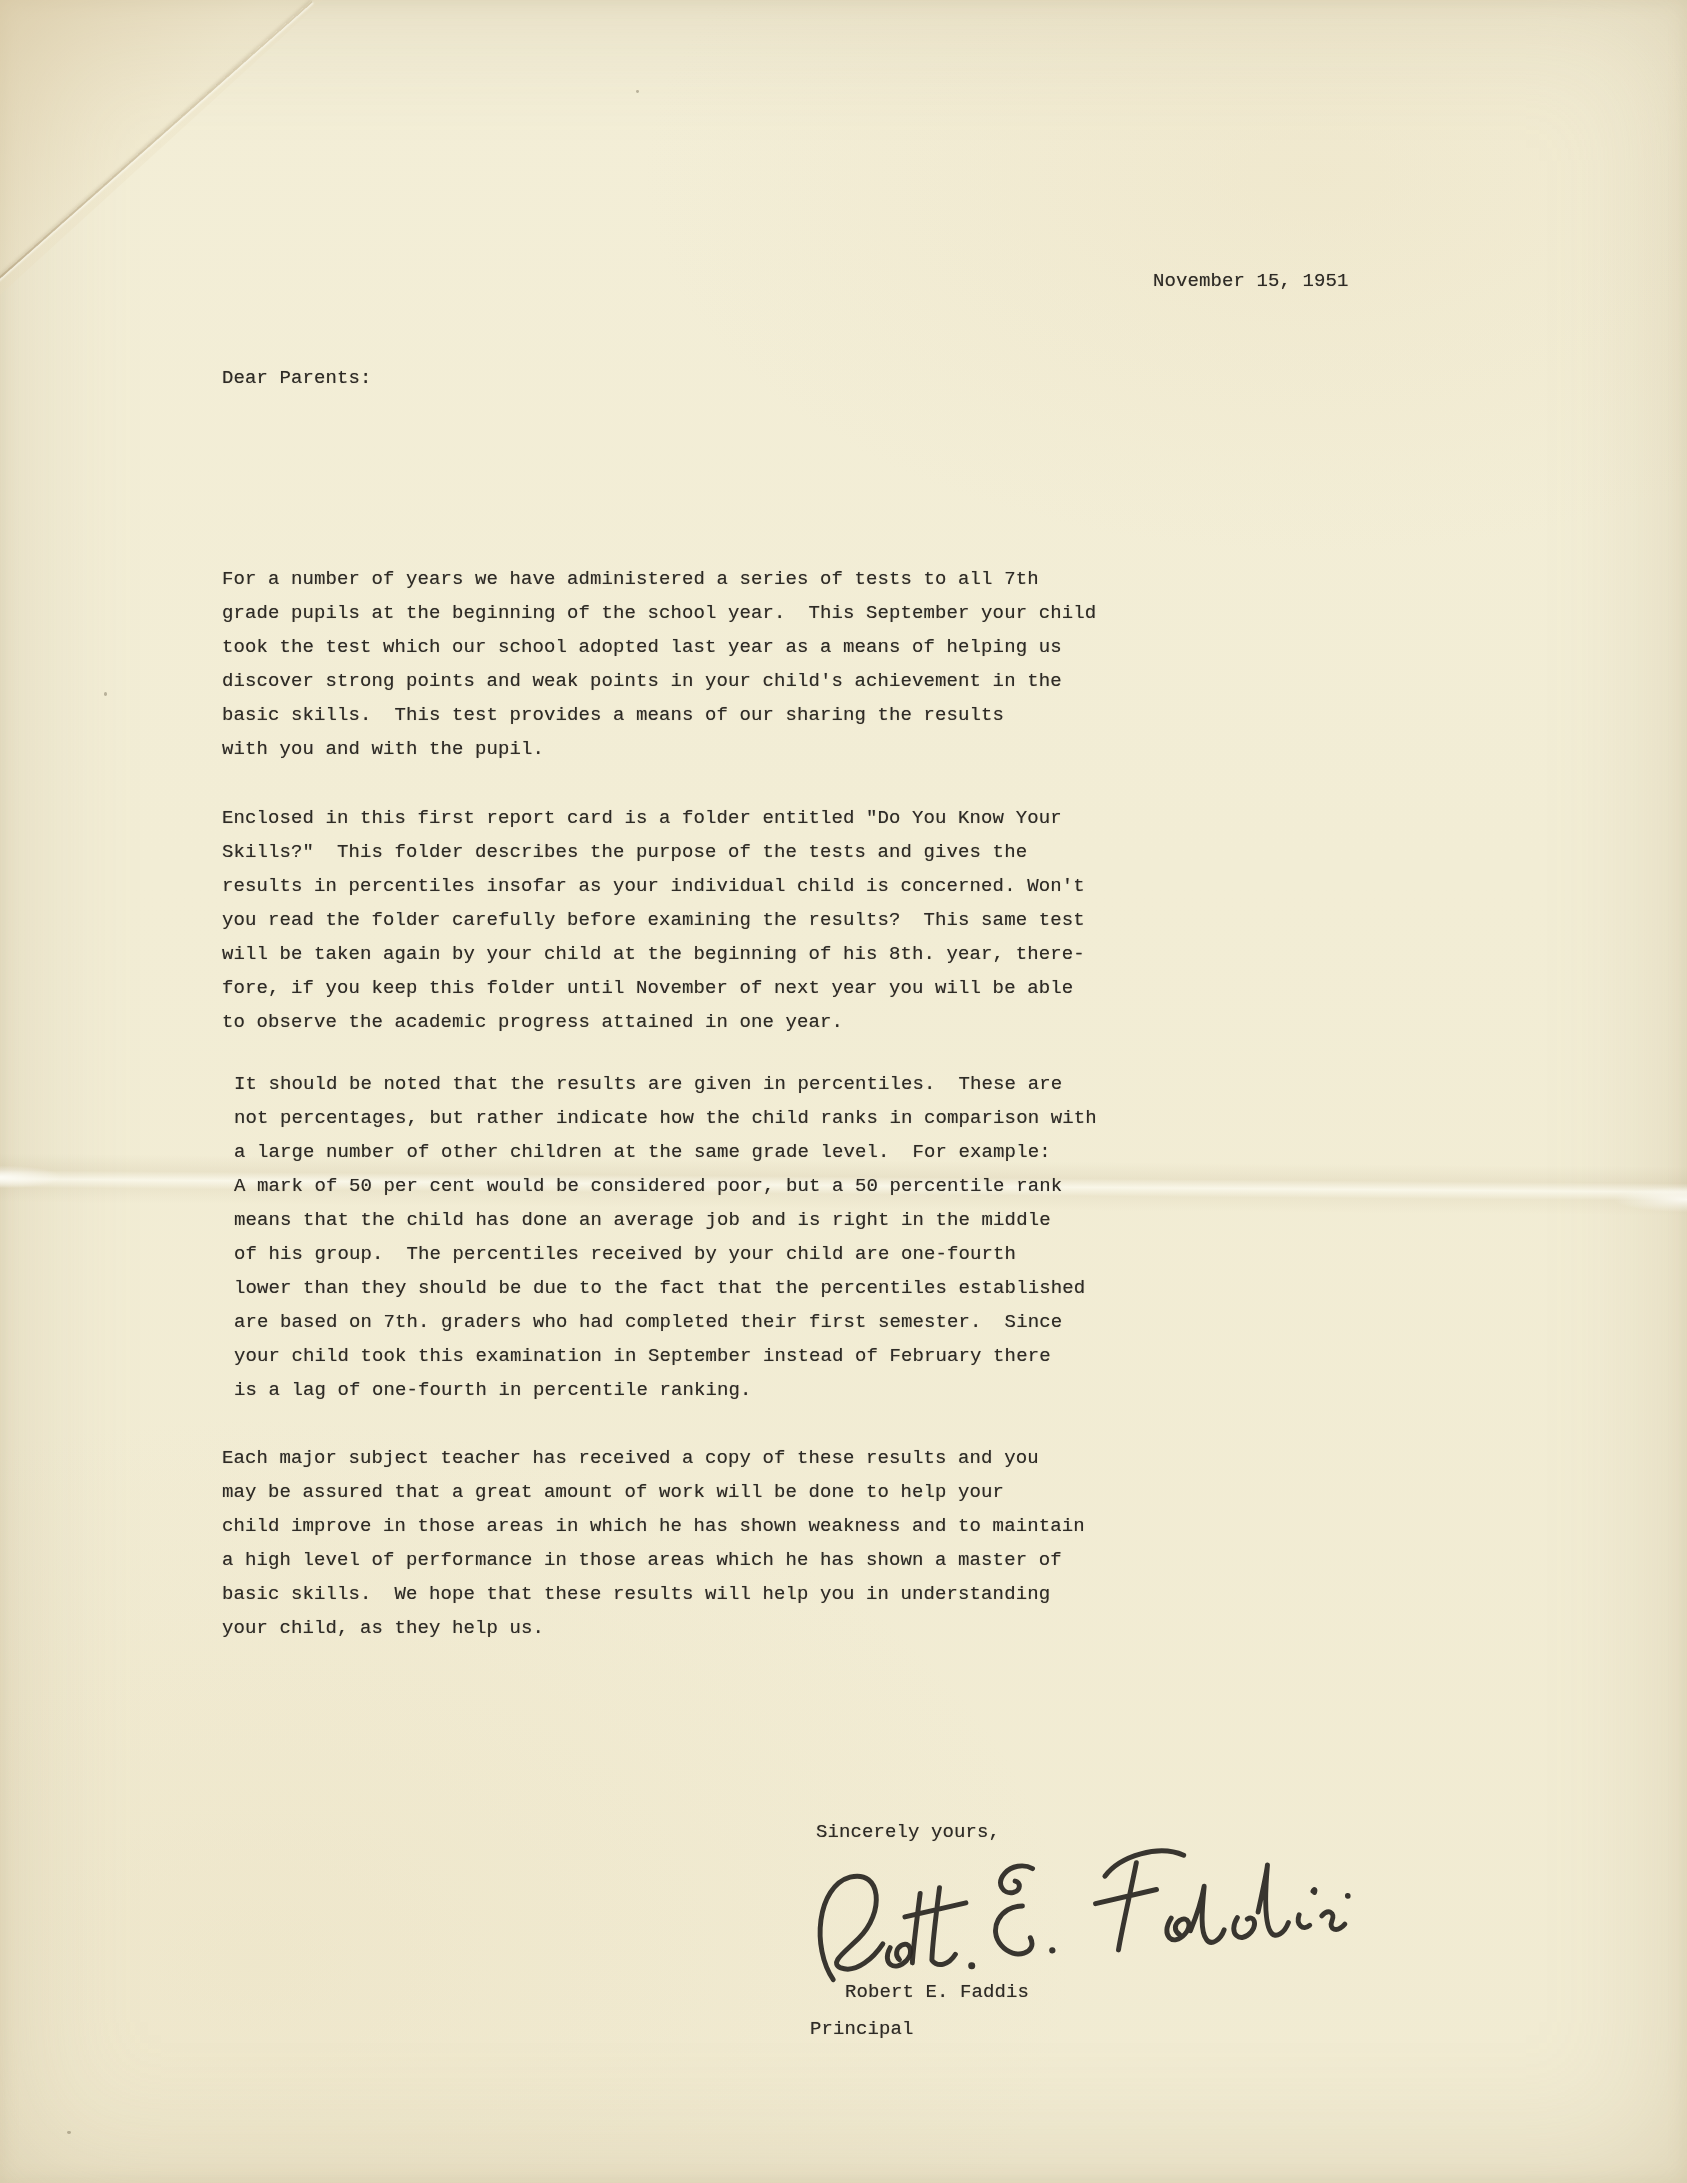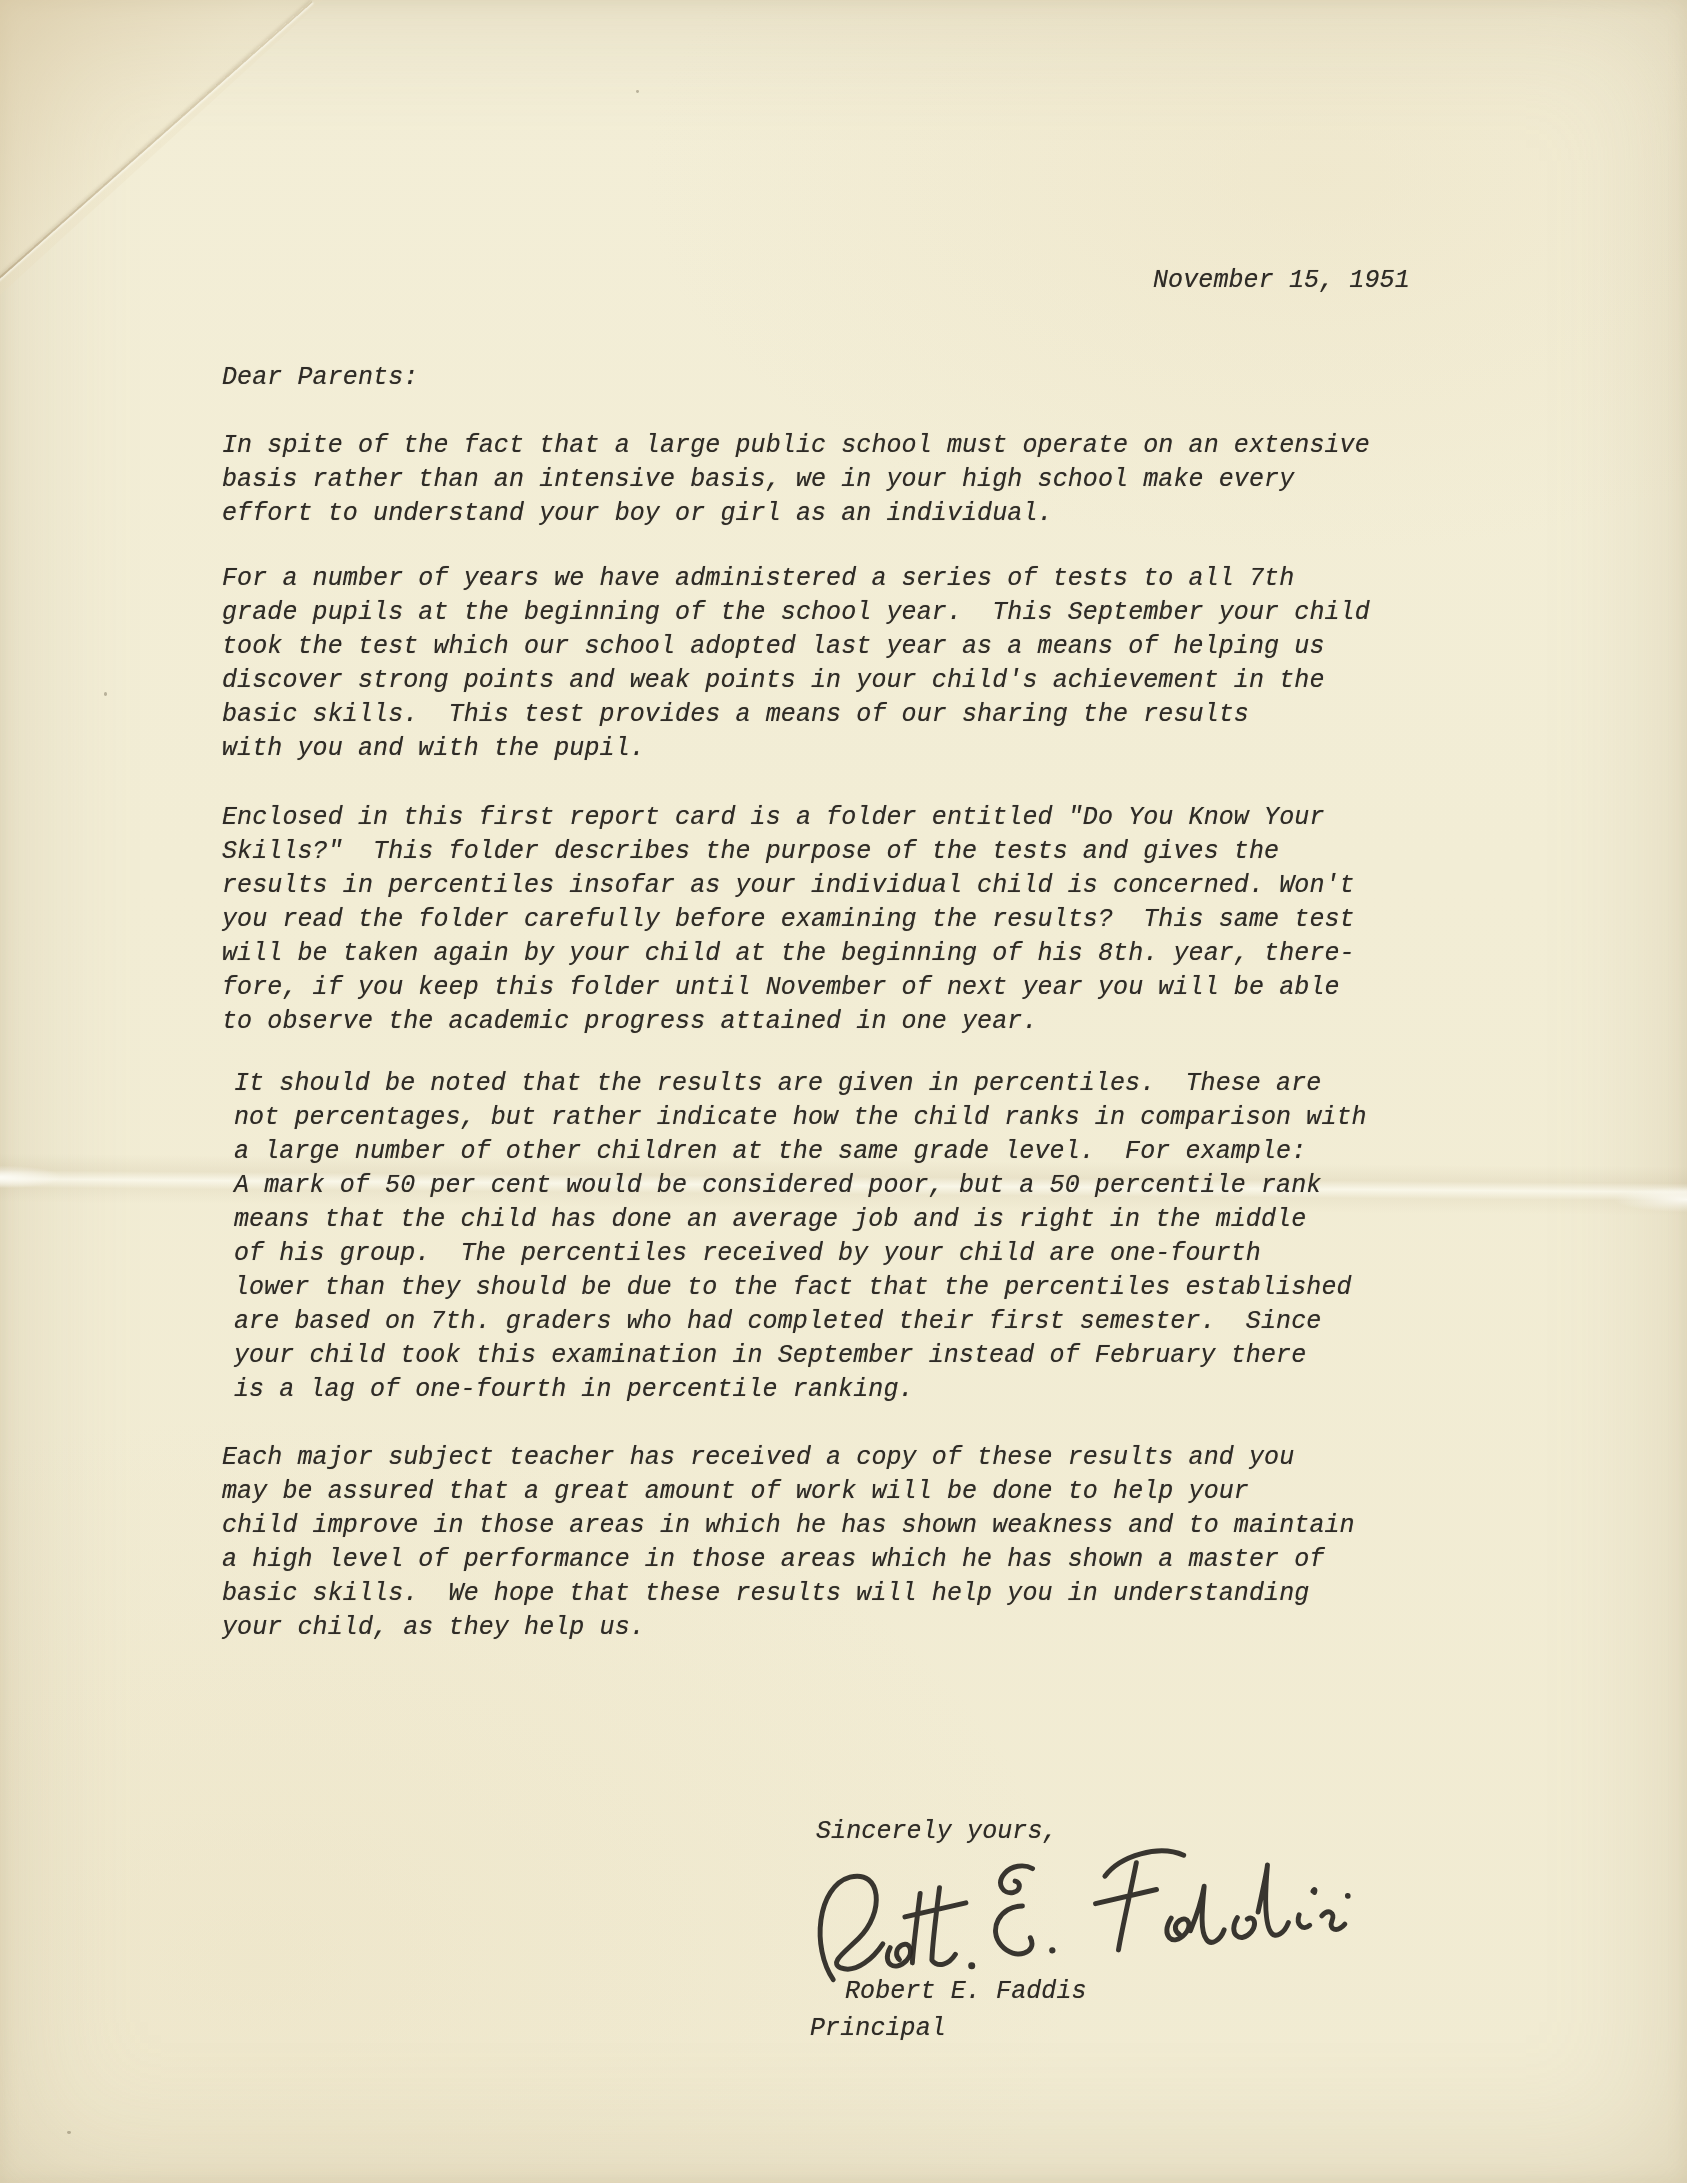--- a/index.html
+++ b/index.html
@@ -77,26 +77,25 @@
   .speck {
     position: absolute;
     border-radius: 50%;
     background: rgba(95,84,62,0.38);
     pointer-events: none;
   }
 
   
   .typed {
     position: absolute;
-    font-size: 25px;
+    font-size: 19px;
     line-height: 34px;
     letter-spacing: 0.1px;
     white-space: pre-wrap;
     text-shadow: 0 0 0.7px rgba(46,42,36,0.55);
-    font-style: italic;
   }
   .body-text { left: 222px; width: 1406px; }
 
   .sig-block svg { display: block; }
   .sig-stroke {
     fill: none;
     stroke: #2a2722;
     stroke-width: 7;
     stroke-linecap: round;
     stroke-linejoin: round;
@@ -115,23 +114,20 @@
   <div class="crease-notch-left"></div>
   <div class="crease-notch-right"></div>
   <div class="speck" style="left:636px; top:90px; width:2.8px; height:2.8px;"></div>
   <div class="speck" style="left:104px; top:692px; width:2.8px; height:3.5px;"></div>
   <div class="speck" style="left:67px; top:2131px; width:3.5px; height:2.8px;"></div>
 
   <div class="typed" style="left:1153px; top:264px;">November 15, 1951</div>
 
   <div class="typed body-text" style="top:361px;">Dear Parents:</div>
 
-  <div class="typed body-text" style="top:429px;">In spite of the fact that a large public school must operate on an extensive
-basis rather than an intensive basis, we in your high school make every
-effort to understand your boy or girl as an individual.</div>
 
   <div class="typed body-text" style="top:562px;">For a number of years we have administered a series of tests to all 7th
 grade pupils at the beginning of the school year.  This September your child
 took the test which our school adopted last year as a means of helping us
 discover strong points and weak points in your child's achievement in the
 basic skills.  This test provides a means of our sharing the results
 with you and with the pupil.</div>
 
   <div class="typed body-text" style="top:801px;">Enclosed in this first report card is a folder entitled "Do You Know Your
 Skills?"  This folder describes the purpose of the tests and gives the

